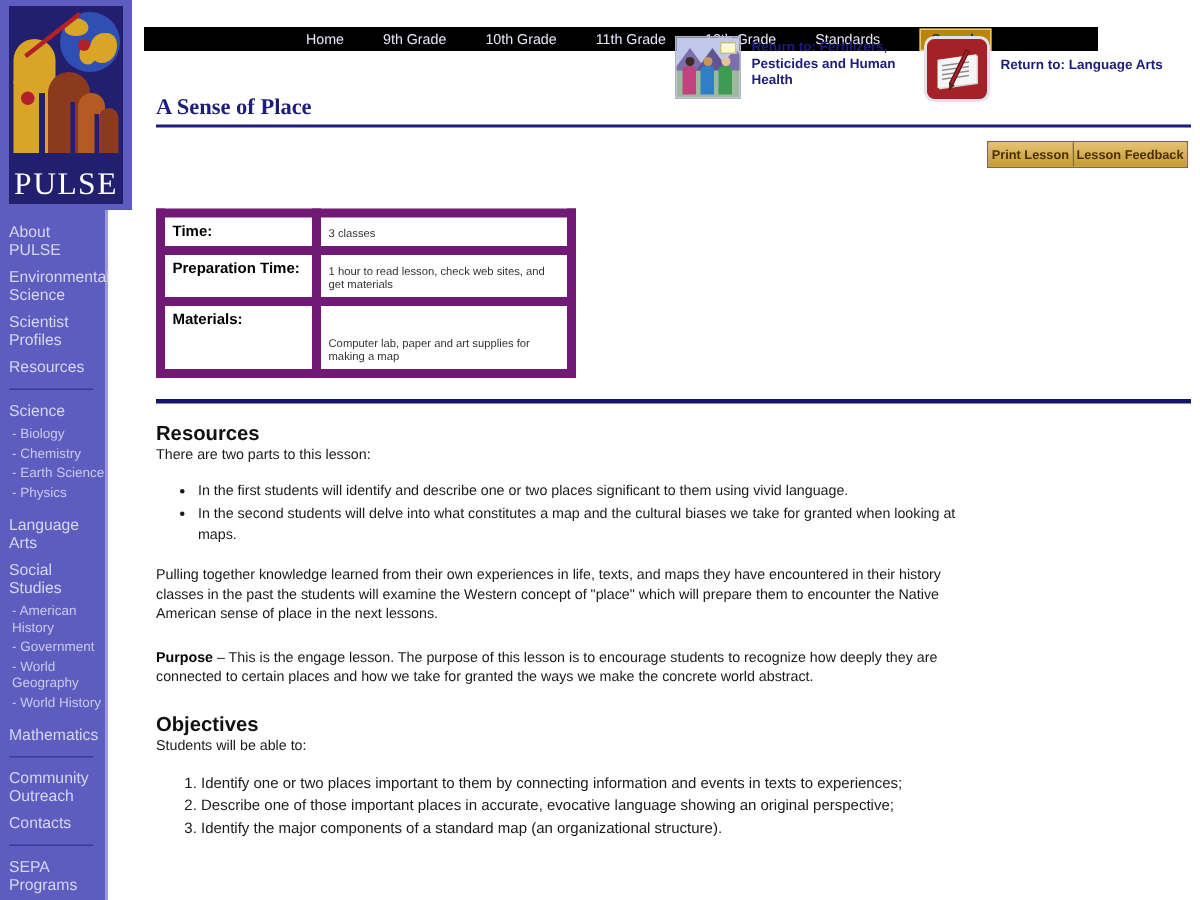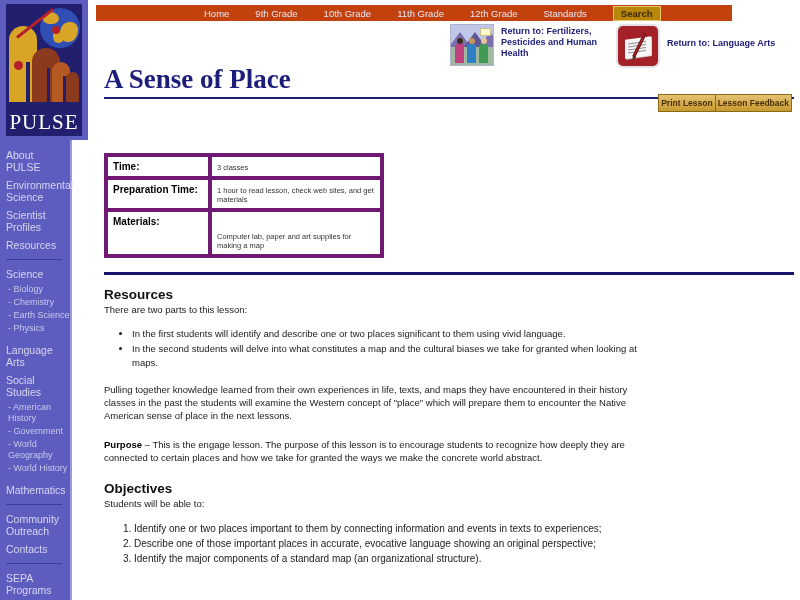--- a/index.html
+++ b/index.html
@@ -115,23 +115,23 @@
   }
   .s-rule {
     height: 0; border-top: 1px solid #3a3a9b;
     margin: 5px 8px 5px 0;
   }
   .s-gap { height: 6px; }
 
   
   #topnav {
     position: absolute;
-    left: 96px; top: 5px;
+    left: 96px; top: 18px;
     width: 636px; height: 16px;
-    background: #c2410c;
+    background: #000000;
   }
   #topnav-inner {
     display: flex; align-items: center;
     height: 16px; padding-left: 108px;
     gap: 26px;
   }
   .navlink {
     color: #e7e7f8; font-size: 9.5px;
     cursor: pointer; white-space: nowrap;
   }
@@ -203,21 +203,21 @@
   }
 
   
   #main {
     position: absolute;
     left: 96px; top: 64px;
     width: 700px;
   }
   #title {
     font-family: "Liberation Serif", serif;
-    font-size: 27px; font-weight: bold;
+    font-size: 15px; font-weight: bold;
     color: #1d1d7a;
     margin: 0 0 2px 8px;
   }
   #title-rule {
     height: 2px; background: #1d1d7a;
     width: 690px; margin-left: 8px;
   }
   #byline {
     margin: 11px 0 0 8px;
     font-size: 9.5px; color: #111111; line-height: 12px;
@@ -241,21 +241,21 @@
   .gold-btn:last-child { border-right: none; }
 
   
   #info-table {
     margin: 54px 0 0 8px;
     border-collapse: collapse;
     border: 2px solid #555555;
     width: 280px;
   }
   #info-table td {
-    border: 4px solid #701a75;
+    border: 6px solid #701a75;
     vertical-align: top;
     padding: 4px 5px;
   }
   #info-table td.lbl {
     width: 104px; font-size: 10px; font-weight: bold; color: #000;
   }
   #info-table td.val {
     font-size: 7.5px; color: #333; padding-top: 6px;
   }
   #info-table tr.tall td { height: 40px; }

